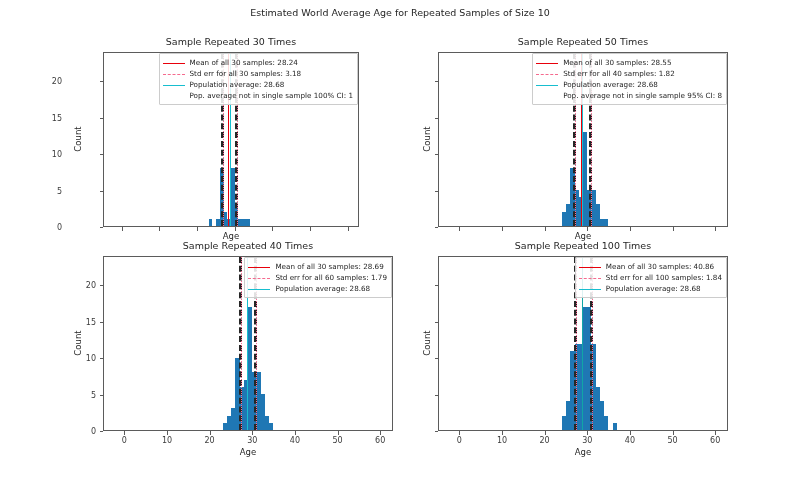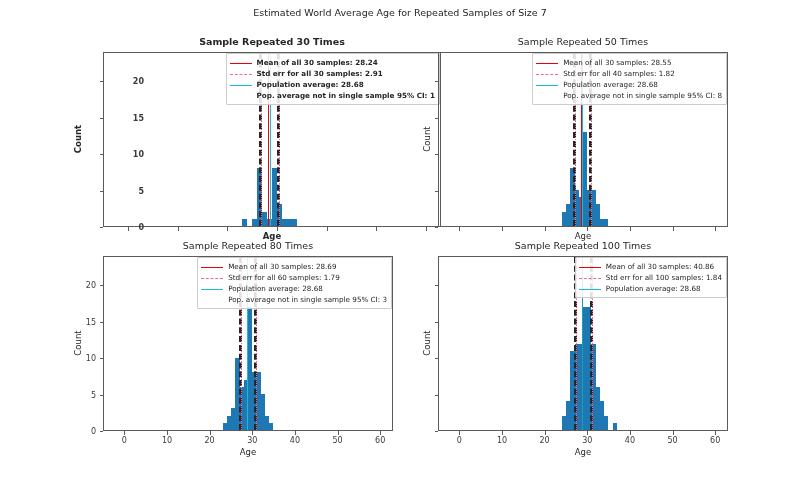--- a/index.html
+++ b/index.html
@@ -168,22 +168,22 @@
   .key-none i { border-top: none; }
   .legend-label {
     white-space: nowrap;
     color: #262626;
   }
 </style>
 </head>
 <body>
 
 <div id="figure">
-  <div class="suptitle">Estimated World Average Age for Repeated Samples of Size 7</div>
-<div class="subplot" style="left: 103px; top: 52px; width: 338px; height: 175px; font-weight: bold;">
+  <div class="suptitle">Estimated World Average Age for Repeated Samples of Size 10</div>
+<div class="subplot" style="left: 103px; top: 52px; width: 256px; height: 175px;">
       <div class="axes-title">Sample Repeated 30 Times</div>
       <div class="tick-y" style="left: -3.5px; top: 100%;"></div>
       <div class="tick-y" style="left: -3.5px; top: 79.1667%;"></div>
       <div class="tick-y" style="left: -3.5px; top: 58.3333%;"></div>
       <div class="tick-y" style="left: -3.5px; top: 37.5%;"></div>
       <div class="tick-y" style="left: -3.5px; top: 16.6667%;"></div>
       <div class="tick-x" style="left: 7.35294%; top: 175px;"></div>
       <div class="tick-x" style="left: 22.0588%; top: 175px;"></div>
       <div class="tick-x" style="left: 36.7647%; top: 175px;"></div>
       <div class="tick-x" style="left: 51.4706%; top: 175px;"></div>
@@ -221,33 +221,33 @@
         <div class="legend-row">
           <span class="legend-key key-mean">
             <i></i>
           </span>
           <span class="legend-label">Mean of all 30 samples: 28.24</span>
         </div>
         <div class="legend-row">
           <span class="legend-key key-stderr">
             <i></i>
           </span>
-          <span class="legend-label">Std err for all 30 samples: 2.91</span>
+          <span class="legend-label">Std err for all 30 samples: 3.18</span>
         </div>
         <div class="legend-row">
           <span class="legend-key key-pop">
             <i></i>
           </span>
           <span class="legend-label">Population average: 28.68</span>
         </div>
         <div class="legend-row">
           <span class="legend-key key-none">
             <i></i>
           </span>
-          <span class="legend-label">Pop. average not in single sample 95% CI: 1</span>
+          <span class="legend-label">Pop. average not in single sample 100% CI: 1</span>
         </div>
       </div>
     </div>
     <div class="subplot" style="left: 438px; top: 52px; width: 290px; height: 175px;">
       <div class="axes-title">Sample Repeated 50 Times</div>
       <div class="tick-y" style="left: -3.5px; top: 100%;"></div>
       <div class="tick-y" style="left: -3.5px; top: 79.1667%;"></div>
       <div class="tick-y" style="left: -3.5px; top: 58.3333%;"></div>
       <div class="tick-y" style="left: -3.5px; top: 37.5%;"></div>
       <div class="tick-y" style="left: -3.5px; top: 16.6667%;"></div>
@@ -302,21 +302,21 @@
         </div>
         <div class="legend-row">
           <span class="legend-key key-none">
             <i></i>
           </span>
           <span class="legend-label">Pop. average not in single sample 95% CI: 8</span>
         </div>
       </div>
     </div>
     <div class="subplot" style="left: 103px; top: 256px; width: 290px; height: 175px;">
-      <div class="axes-title">Sample Repeated 80 Times</div>
+      <div class="axes-title">Sample Repeated 40 Times</div>
       <div class="tick-y" style="left: -3.5px; top: 100%;"></div>
       <div class="tick-y" style="left: -3.5px; top: 79.1667%;"></div>
       <div class="tick-y" style="left: -3.5px; top: 58.3333%;"></div>
       <div class="tick-y" style="left: -3.5px; top: 37.5%;"></div>
       <div class="tick-y" style="left: -3.5px; top: 16.6667%;"></div>
       <div class="tick-x" style="left: 7.35294%; top: 175px;"></div>
       <div class="tick-x" style="left: 22.0588%; top: 175px;"></div>
       <div class="tick-x" style="left: 36.7647%; top: 175px;"></div>
       <div class="tick-x" style="left: 51.4706%; top: 175px;"></div>
       <div class="tick-x" style="left: 66.1765%; top: 175px;"></div>
@@ -369,26 +369,20 @@
           <span class="legend-key key-stderr">
             <i></i>
           </span>
           <span class="legend-label">Std err for all 60 samples: 1.79</span>
         </div>
         <div class="legend-row">
           <span class="legend-key key-pop">
             <i></i>
           </span>
           <span class="legend-label">Population average: 28.68</span>
-        </div>
-        <div class="legend-row">
-          <span class="legend-key key-none">
-            <i></i>
-          </span>
-          <span class="legend-label">Pop. average not in single sample 95% CI: 3</span>
         </div>
       </div>
     </div>
     <div class="subplot" style="left: 438px; top: 256px; width: 290px; height: 175px;">
       <div class="axes-title">Sample Repeated 100 Times</div>
       <div class="tick-y" style="left: -3.5px; top: 100%;"></div>
       <div class="tick-y" style="left: -3.5px; top: 79.1667%;"></div>
       <div class="tick-y" style="left: -3.5px; top: 58.3333%;"></div>
       <div class="tick-y" style="left: -3.5px; top: 37.5%;"></div>
       <div class="tick-y" style="left: -3.5px; top: 16.6667%;"></div>

